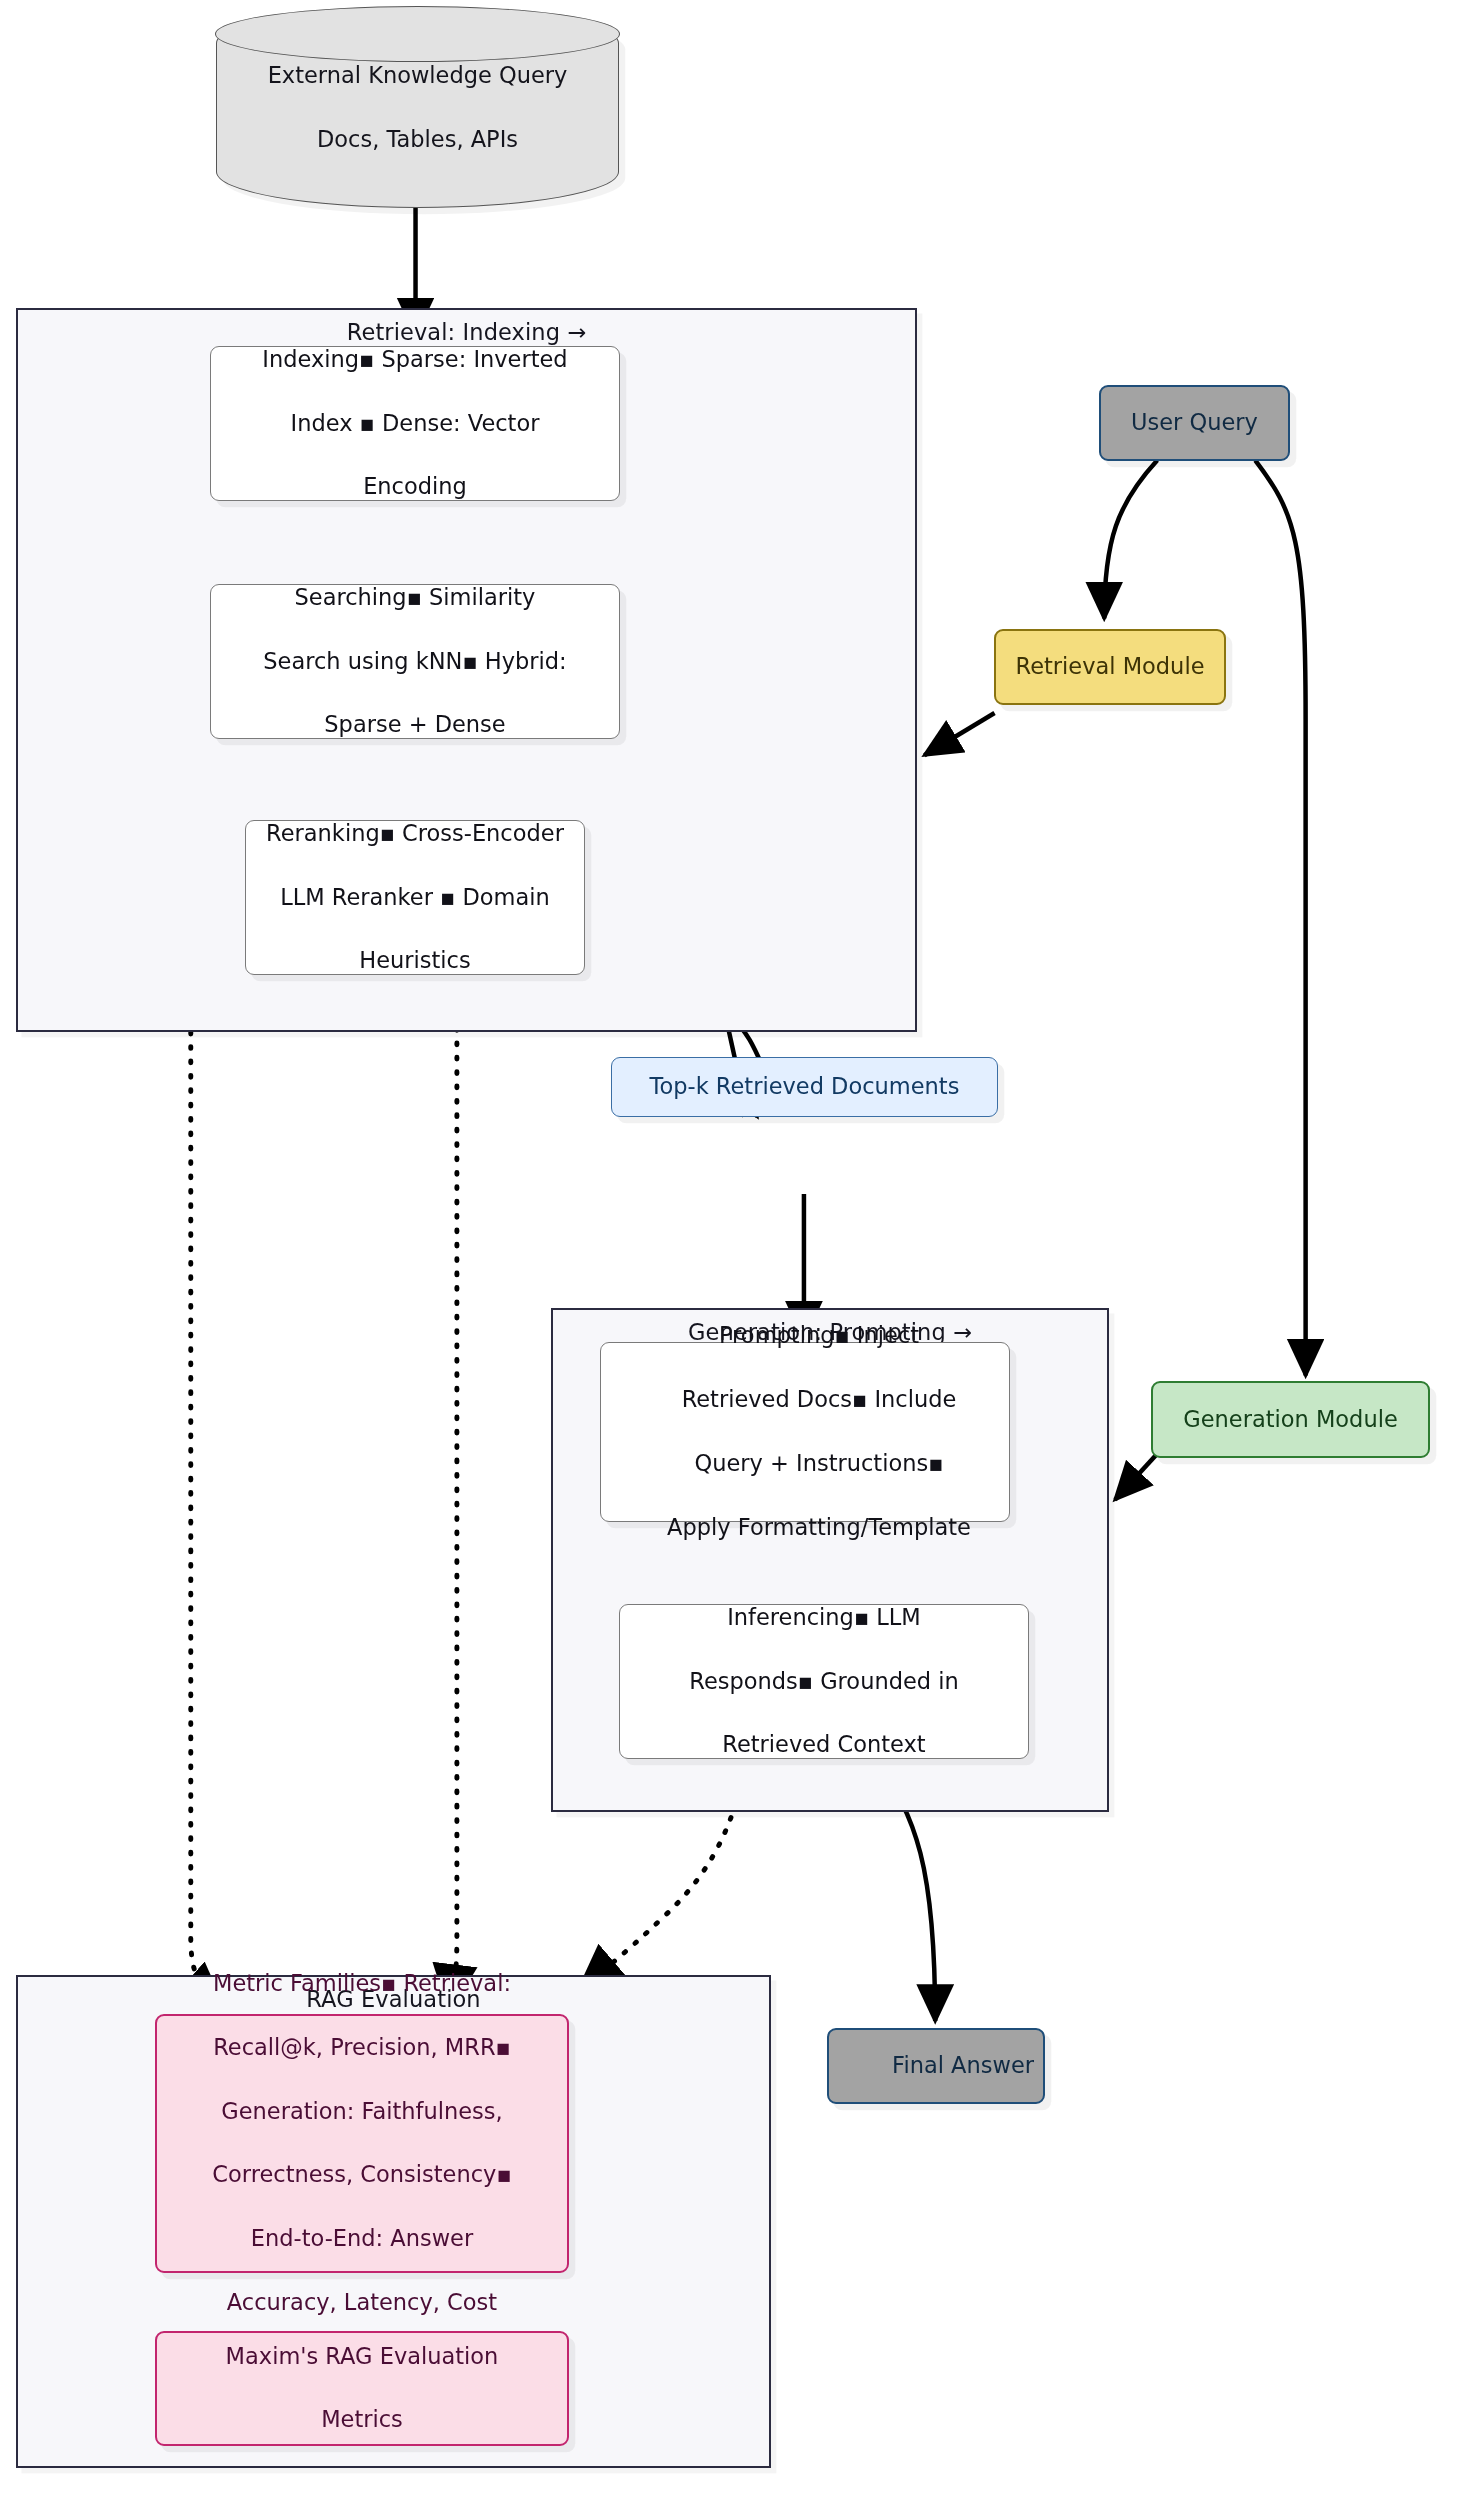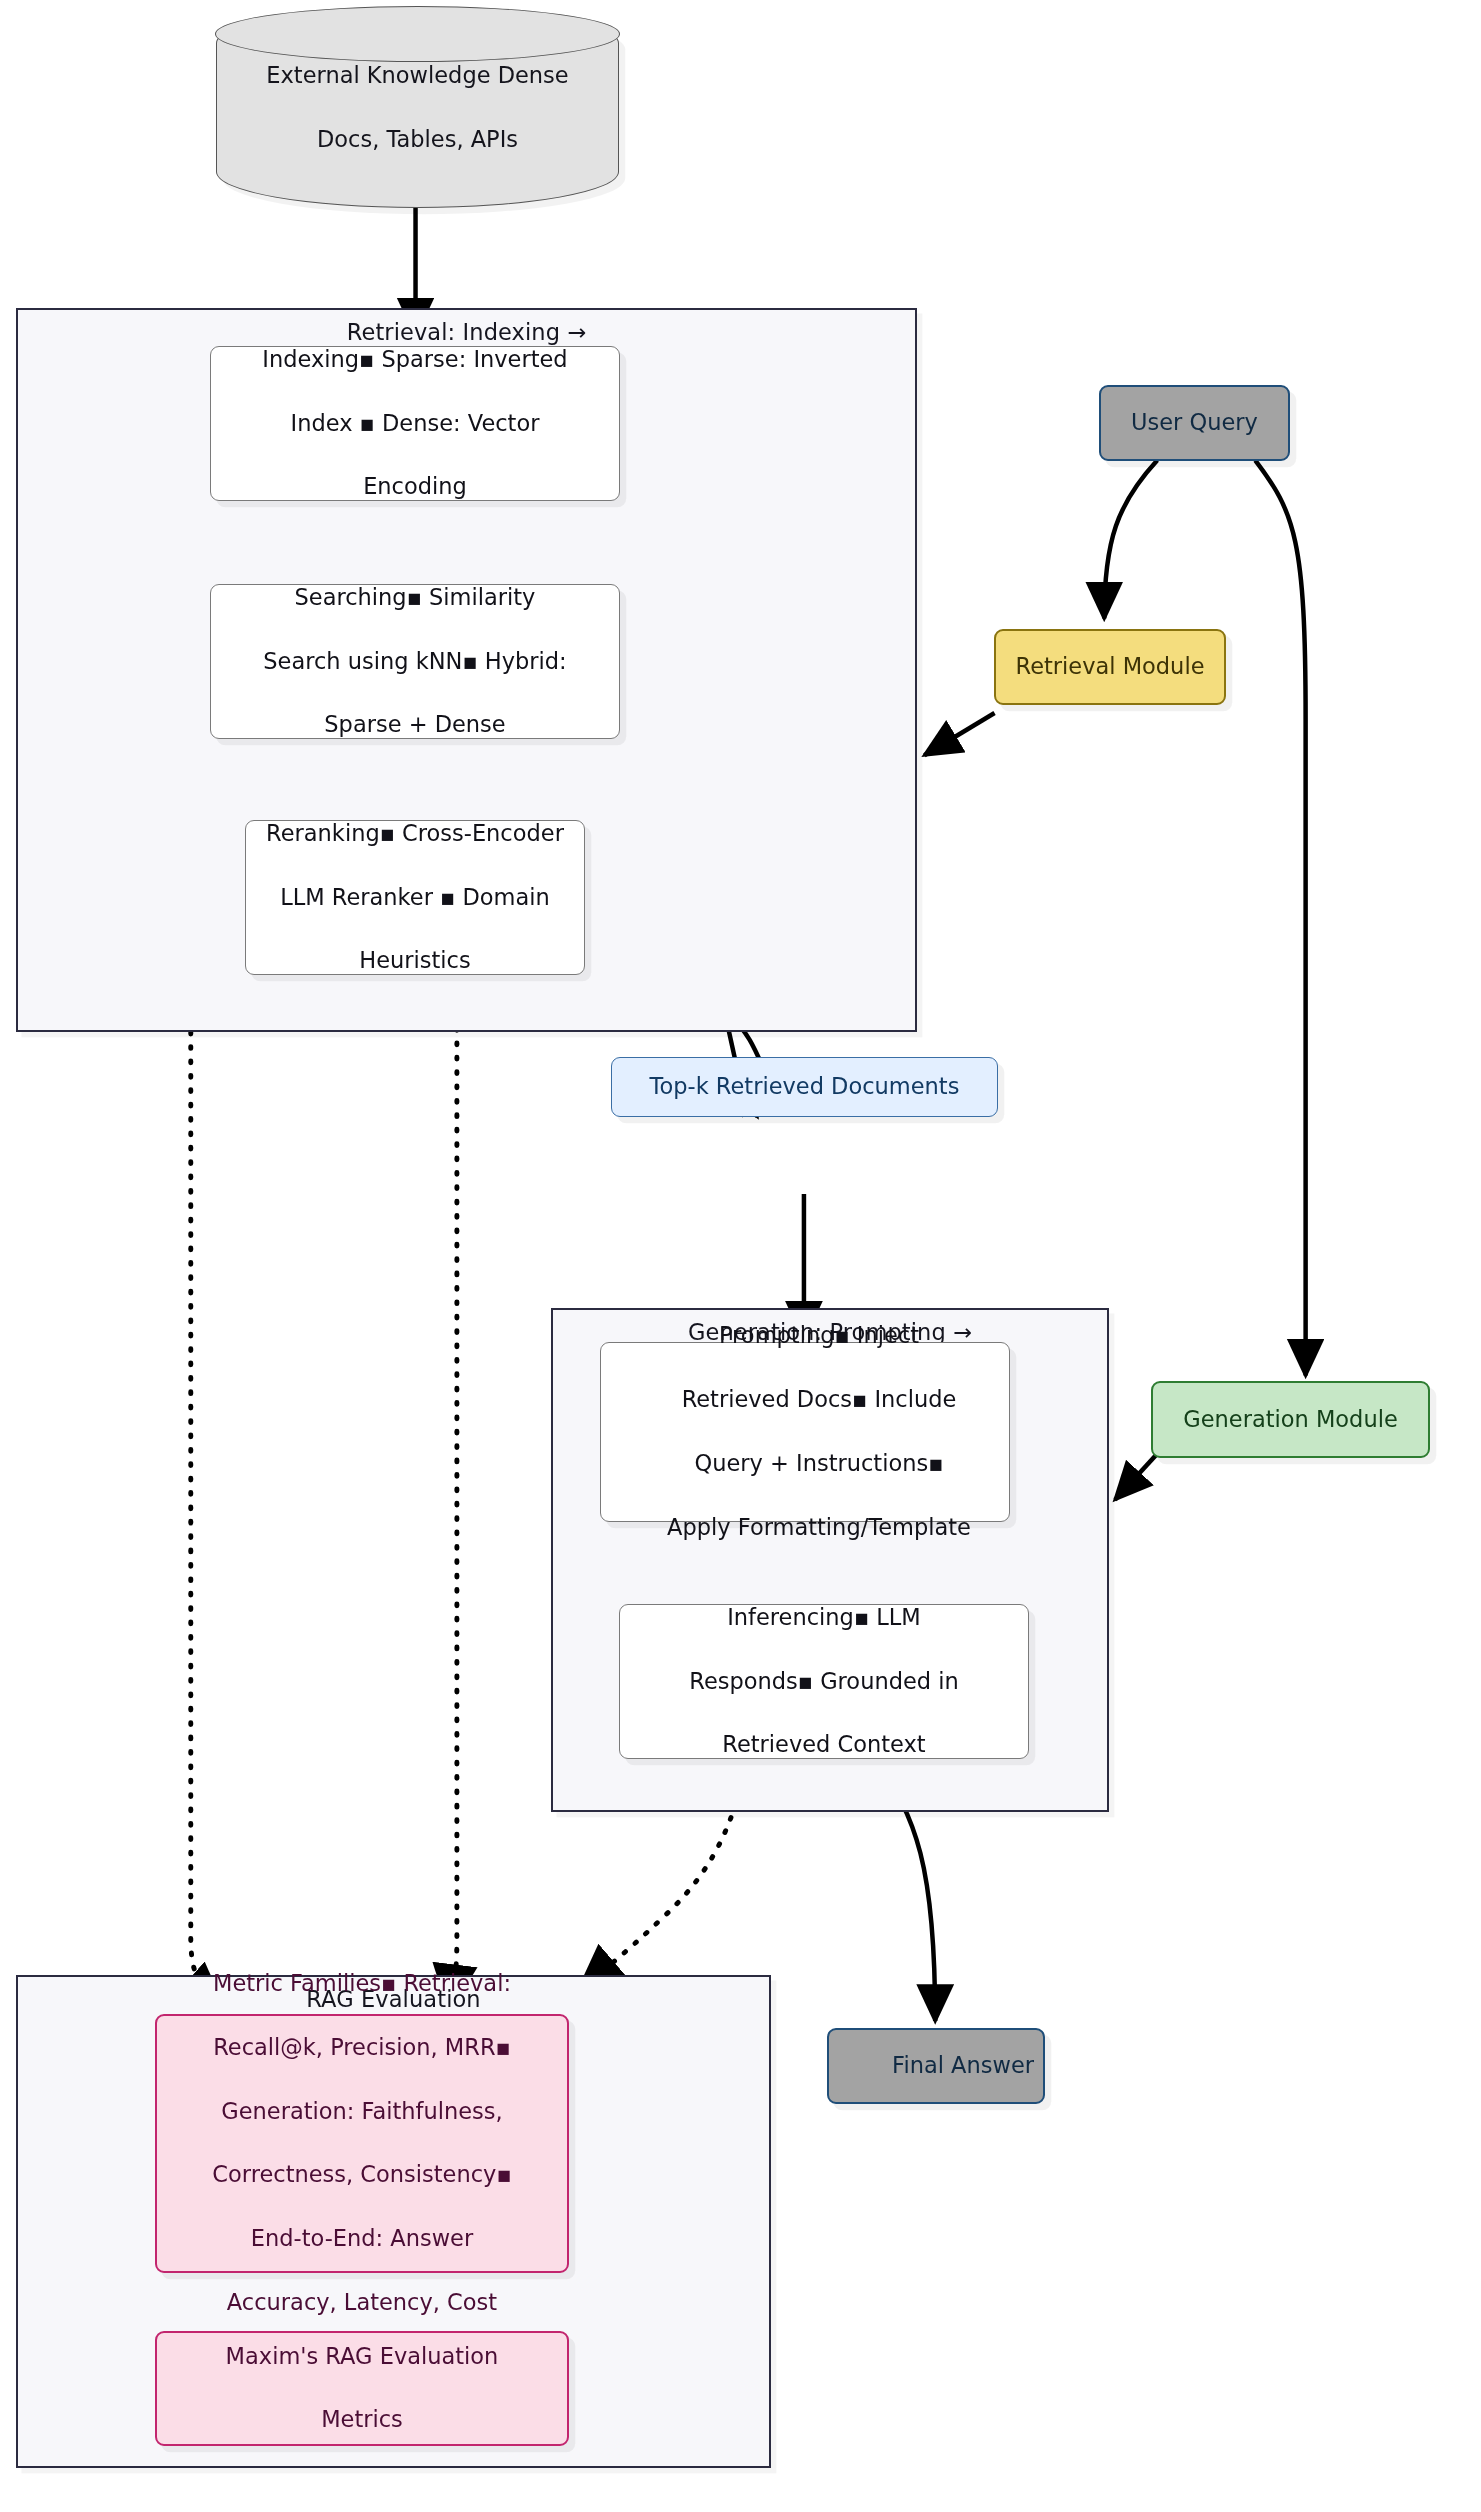--- a/index.html
+++ b/index.html
@@ -157,21 +157,21 @@
     <div class="sg-title">Generation: Prompting →</div>
   </div>
 
   <div class="subgraph" style="left:16px;top:1975px;width:755px;height:493px;">
     <div class="sg-title">RAG Evaluation</div>
   </div>
 
   <div class="node n-db" style="left:216px;top:7.2px;width:403px;height:201px;">
     <div class="cap"></div>
     <span>
-      <span>External Knowledge Dense</span><br>
+      <span>External Knowledge Query</span><br>
       <span>Docs, Tables, APIs</span>
     </span>
   </div>
 
   <div class="node n-plain" style="left:210px;top:346px;width:410px;height:155px;">
     <span>
       <span>Indexing▪ Sparse: Inverted</span><br>
       <span>Index ▪ Dense: Vector</span><br>
       <span>Encoding</span>
     </span>

